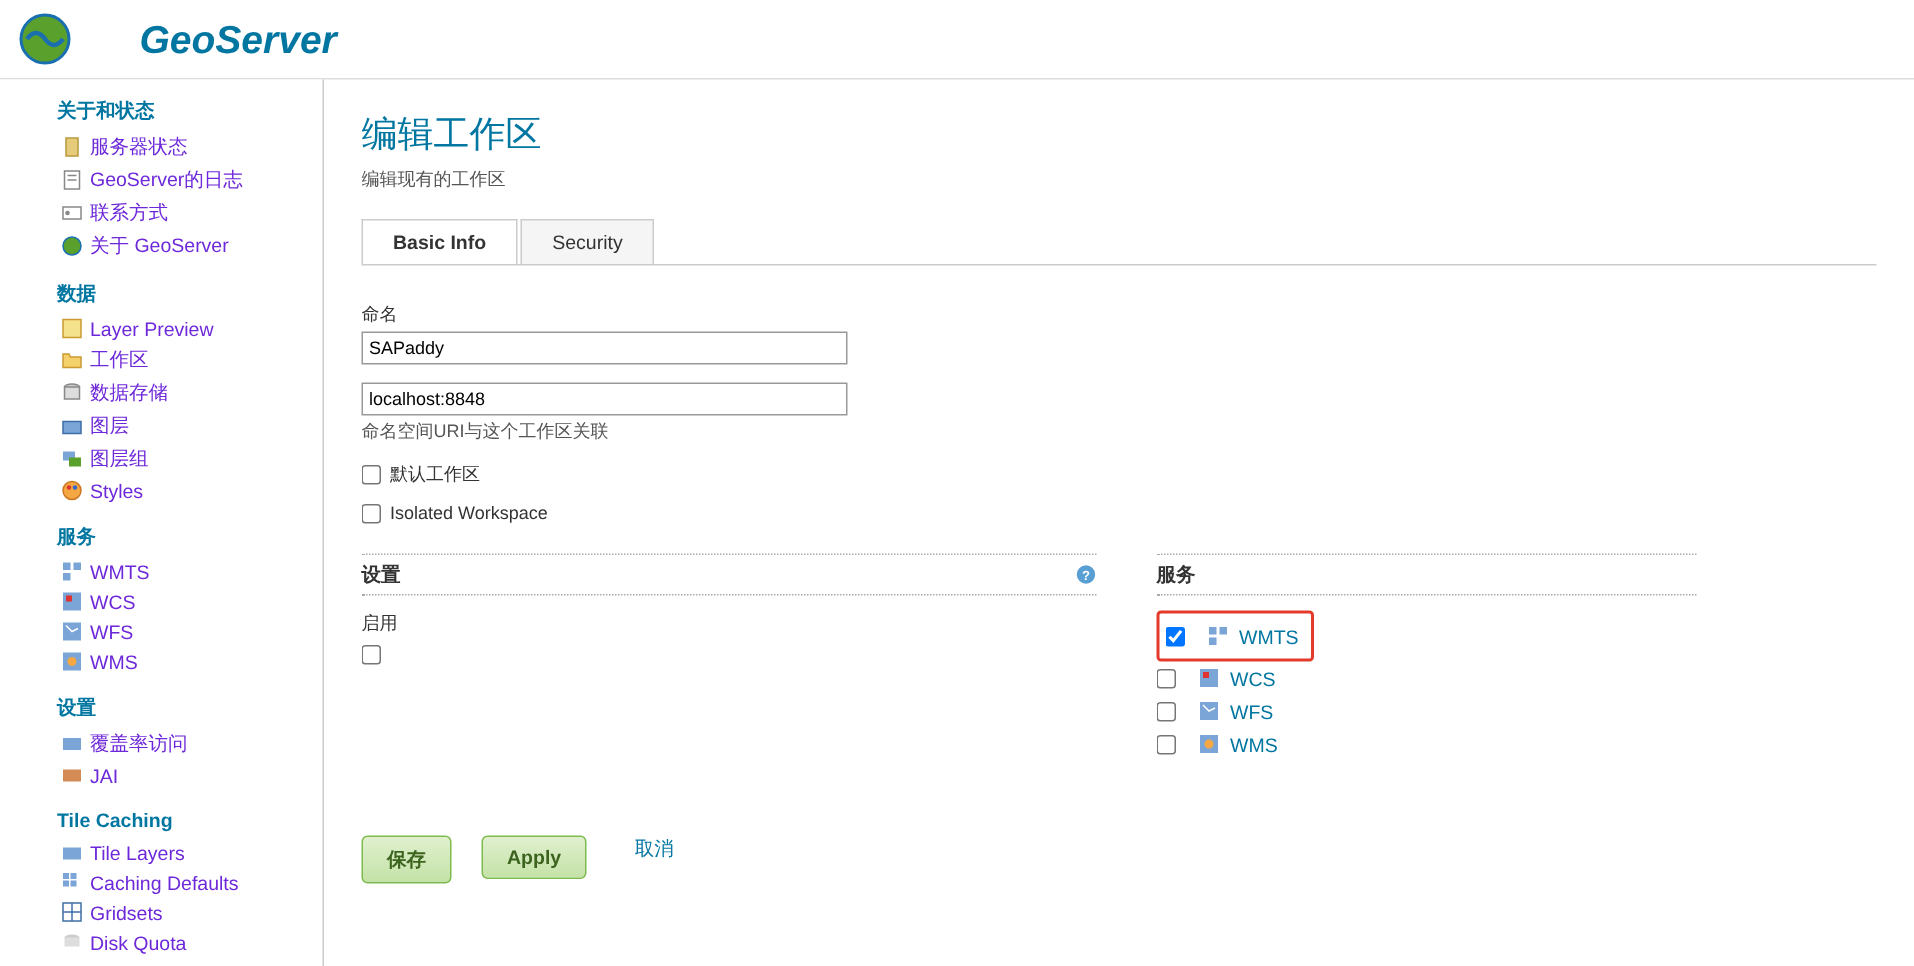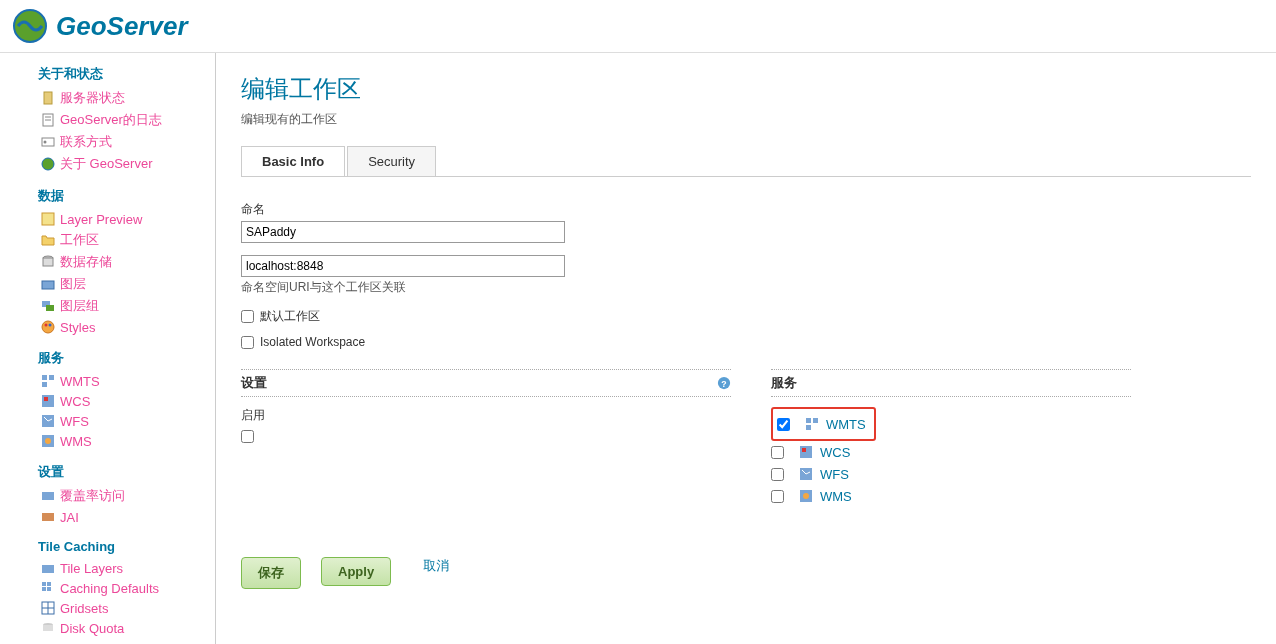--- a/index.html
+++ b/index.html
@@ -1,29 +1,29 @@
 <!DOCTYPE html>
 <html><head>
   <meta charset="utf-8">
   <style>
     * { box-sizing: border-box; margin: 0; padding: 0; }
     body { font-family: Arial, sans-serif; font-size: 12px; color: #333; background: #fff; }
     
     .header { display: flex; align-items: center; padding: 8px 12px; border-bottom: 1px solid #ddd; }
     .logo { width: 36px; height: 36px; margin-right: 8px; }
-    .logo-text { font-size: 26px; font-style: italic; font-weight: bold; color: #0076a1; }
+    .logo-text { font-size: 26px; font-style: italic; font-weight: bold; color: #0076a1; margin-left: 37px; }
     
     .container { display: flex; }
     
     .sidebar { width: 215px; padding: 8px 0; background: #fff; }
     .nav-group { margin-bottom: 8px; padding-left: 28px; }
     .nav-title { font-size: 13px; font-weight: bold; color: #0076a1; padding: 4px 10px; }
     .nav-item { display: flex; align-items: center; padding: 2px 10px 2px 12px; cursor: pointer; }
     .nav-icon { width: 16px; height: 16px; margin-right: 4px; flex-shrink: 0; }
-    .nav-link { color: #ec4899; font-size: 13px; }
+    .nav-link { color: #6d28d9; font-size: 13px; }
     
     .main { flex: 1; padding: 20px 25px; border-left: 1px solid #ccc; }
     .page-title { font-size: 24px; color: #0076a1; font-weight: normal; margin-bottom: 6px; }
     .page-subtitle { font-size: 12px; color: #555; margin-bottom: 18px; }
     
     .tabs { display: flex; border-bottom: 1px solid #ccc; margin-bottom: 24px; }
     .tab { padding: 7px 20px; border: 1px solid #ccc; border-bottom: none; background: #f5f5f5; margin-right: 2px; cursor: pointer; font-size: 13px; }
     .tab.active { background: #fff; font-weight: bold; border-top: 1px solid #ccc; }
     
     .form-row { margin-bottom: 12px; }

